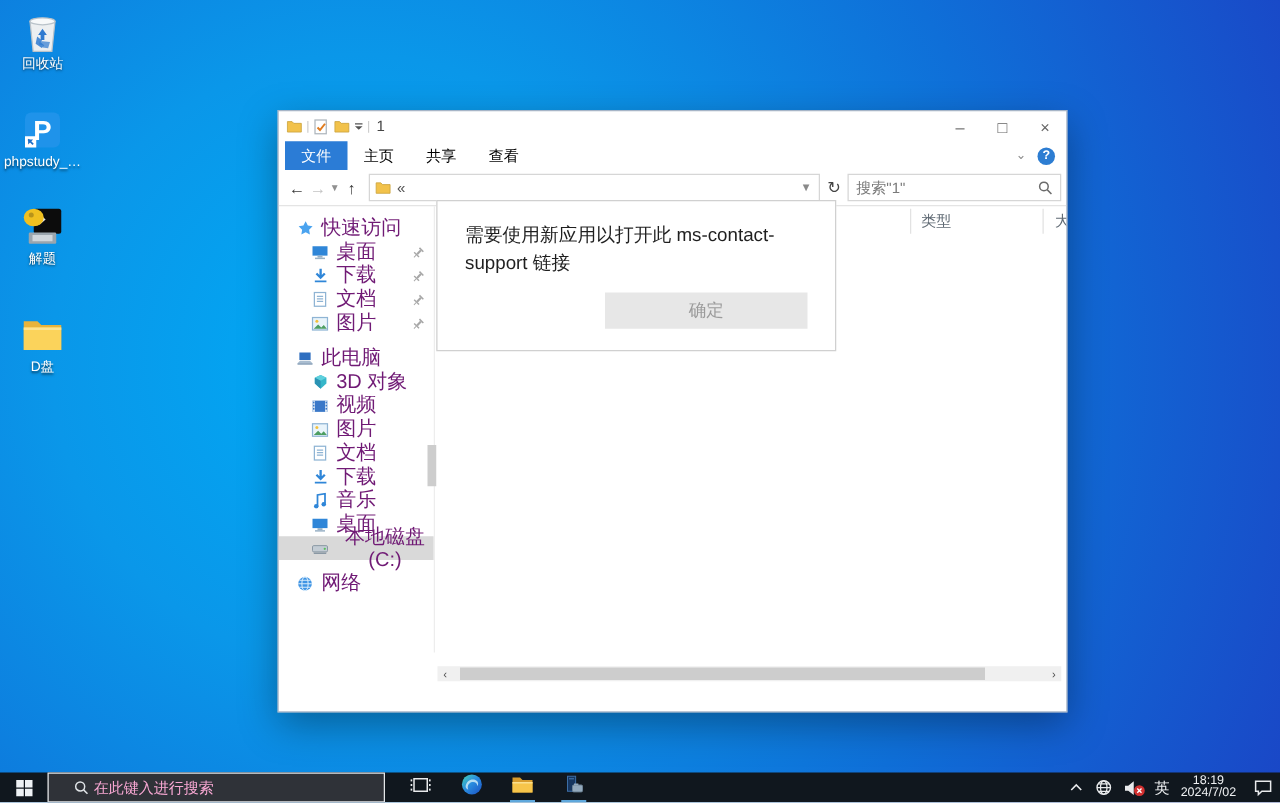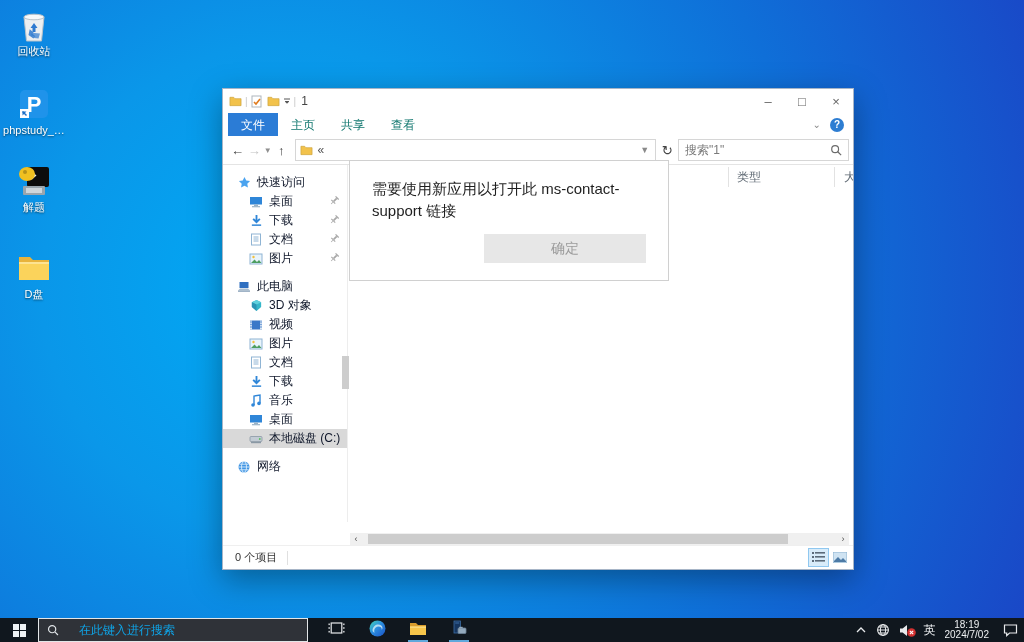--- a/index.html
+++ b/index.html
@@ -17,21 +17,21 @@
   #window { position:absolute; left:222px; top:88px; width:632px; height:482px;
     background:#fff; box-shadow:0 10px 30px rgba(0,0,0,.35); border:1px solid rgba(60,90,130,.45); overflow:hidden; }
   #titlebar { height:24px; display:flex; align-items:center; padding-left:6px; font-size:12px; color:#444; }
   .qat-sep { color:#c9c9c9; margin:0 3px; font-size:10px; }
   .qat-btn { display:flex; align-items:center; }
   #window-title { margin-left:2px; color:#444; }
   #win-controls { margin-left:auto; display:flex; height:100%; }
   .win-btn { width:34px; height:100%; display:flex; align-items:center; justify-content:center; color:#666; font-size:13px; }
 
   #ribbon-tabs { height:23px; display:flex; align-items:stretch; padding-left:5px; font-size:12px; }
-  .rtab { padding:4px 13px 0; color:#0f766e; }
+  .rtab { padding:4px 13px 0; color:#000000; }
   .rtab.active { background:#2b7cd6; color:#fff; }
   #ribbon-right { margin-left:auto; display:flex; align-items:center; gap:9px; padding-right:9px; }
   #ribbon-collapse { color:#8a8a8a; font-size:10px; }
   #help-btn { width:14px; height:14px; border-radius:50%; background:#2d7dd2; color:#fff;
     font-size:10px; font-weight:bold; display:flex; align-items:center; justify-content:center; }
 
   #navbar { height:29px; display:flex; align-items:center; padding:0 4px 0 6px; border-bottom:1px solid #e4e4e4; }
   .nav-arrow { width:17px; text-align:center; font-size:13px; color:#3b3b3b; }
   .nav-arrow.disabled { color:#c3c3c3; }
   .nav-arrow.small { width:10px; font-size:8px; color:#909090; }
@@ -42,21 +42,21 @@
   #address-dd { margin-left:auto; color:#8a8a8a; font-size:9px; padding-right:2px; }
   #refresh-btn { width:22px; text-align:center; font-size:13px; color:#444; }
   #search-box { width:172px; height:22px; border:1px solid #d6d6d6; display:flex; align-items:center;
     padding:0 6px; font-size:12px; color:#7a7a7a; }
   #search-box .grow { flex:1; }
 
   
   #sidebar { position:absolute; left:0; top:76px; bottom:47px; width:125px; overflow:hidden;
     border-right:1px solid #ededed; }
   #sidebar-list { padding-top:8px; }
-  .side-row { height:19px; display:flex; align-items:center; font-size:12px; color:#0f172a; position:relative; }
+  .side-row { height:19px; display:flex; align-items:center; font-size:16px; color:#701a75; position:relative; }
   .side-row .sicon { width:14px; height:14px; margin-right:6px; flex:0 0 14px; display:flex; align-items:center; justify-content:center; }
   .side-row.section { padding-left:14px; }
   .side-row.child { padding-left:26px;text-align:center; }
   .side-row.selected { background:#d9d9d9; }
   .side-row .pin { position:absolute; right:7px; top:3px; width:12px; height:12px; opacity:.75; }
   .side-gap { height:9px; }
   #side-scroll-thumb { position:absolute; right:0; width:6px; height:33px; top:191px; background:#cdcdcd; }
 
   
   #colheaders { position:absolute; left:126px; top:76px; height:24px; right:0; font-size:12px; color:#606a74; }
@@ -85,21 +85,21 @@
   .view-btn { width:19px; height:17px; display:flex; align-items:center; justify-content:center; }
   .view-btn.selected { background:#d8ecfa; outline:1px solid #90c8f0; }
 
   
   #taskbar { position:absolute; left:0; bottom:0; width:1024px; height:24px; background:#10171e;
     display:flex; align-items:center; }
   #start-btn { width:38px; height:24px; display:flex; align-items:center; justify-content:center; }
   .winlogo { width:13px; height:13px; display:grid; grid-template-columns:6px 6px; grid-template-rows:6px 6px; gap:1px; }
   .winlogo div { background:#eef2f5; }
   #tb-search { width:270px; height:24px; background:#2f3238; border:1px solid #e3e6e8; display:flex;
-    align-items:center; padding:0 8px; font-size:12px; color:#0ea5e9; gap:20px; }
+    align-items:center; padding:0 20px; font-size:12px; color:#f9a8d4; gap:4px; }
   .tb-app { width:26px; height:24px; margin-left:15px; position:relative; display:flex; align-items:center; justify-content:center; }
   .tb-app .openline { position:absolute; left:3px; right:3px; bottom:0; height:2px; background:#5fa8dc; }
   #tray { margin-left:auto; display:flex; align-items:center; gap:9px; padding-right:6px; }
   #tray-lang { color:#eef0f2; font-size:12px; }
   #tray-clock { color:#eef0f2; font-size:10px; line-height:10.5px; text-align:center; }
 </style>
 </head>
 <body>
 
 <div id="desktop">
@@ -427,44 +427,20 @@
     </div>
 
     <div id="hscroll">
       <span class="hs-arrow">‹</span>
       <div id="hs-track">
           <div id="hs-thumb"></div>
         </div>
       <span class="hs-arrow">›</span>
     </div>
 
-    <div id="statusbar">
-      <span>0 个项目</span>
-      <div id="status-sep"></div>
-      <div id="view-btns">
-        <span class="view-btn selected">
-          <svg width="13" height="11" viewBox="0 0 13 11">
-              <g fill="#5b6b7a">
-                <rect x="0" y="0" width="2" height="2"></rect>
-                <rect x="3" y="0" width="10" height="1.6"></rect>
-                <rect x="0" y="4" width="2" height="2"></rect>
-                <rect x="3" y="4" width="10" height="1.6"></rect>
-                <rect x="0" y="8" width="2" height="2"></rect>
-                <rect x="3" y="8" width="10" height="1.6"></rect>
-              </g>
-            </svg>
-        </span>
-        <span class="view-btn">
-          <svg width="14" height="11" viewBox="0 0 14 11">
-              <rect x="0" y="0" width="14" height="11" fill="#cfe3f2" stroke="#8fb4d0" stroke-width="1"></rect>
-              <path d="M1 9l4-4 3 3 2-2 3 3v1H1z" fill="#4d7ba6"></path>
-            </svg>
-        </span>
-      </div>
-    </div>
 
   </div>
 
   <div id="taskbar">
     <div id="start-btn">
       <div class="winlogo">
           <div></div>
           <div></div>
           <div></div>
           <div></div>

